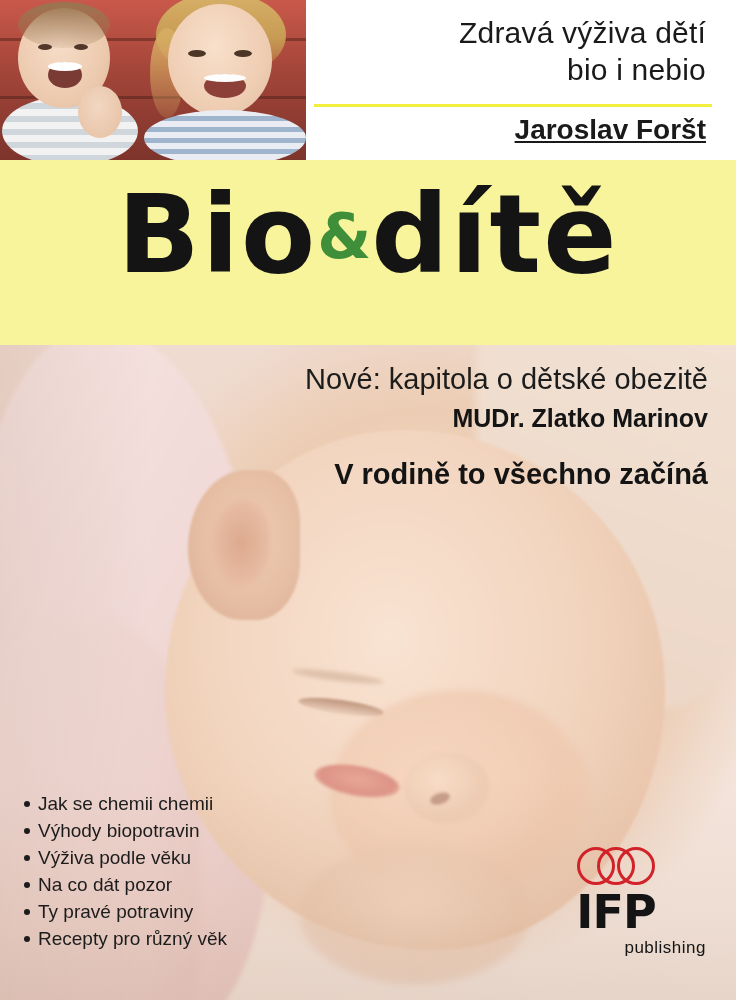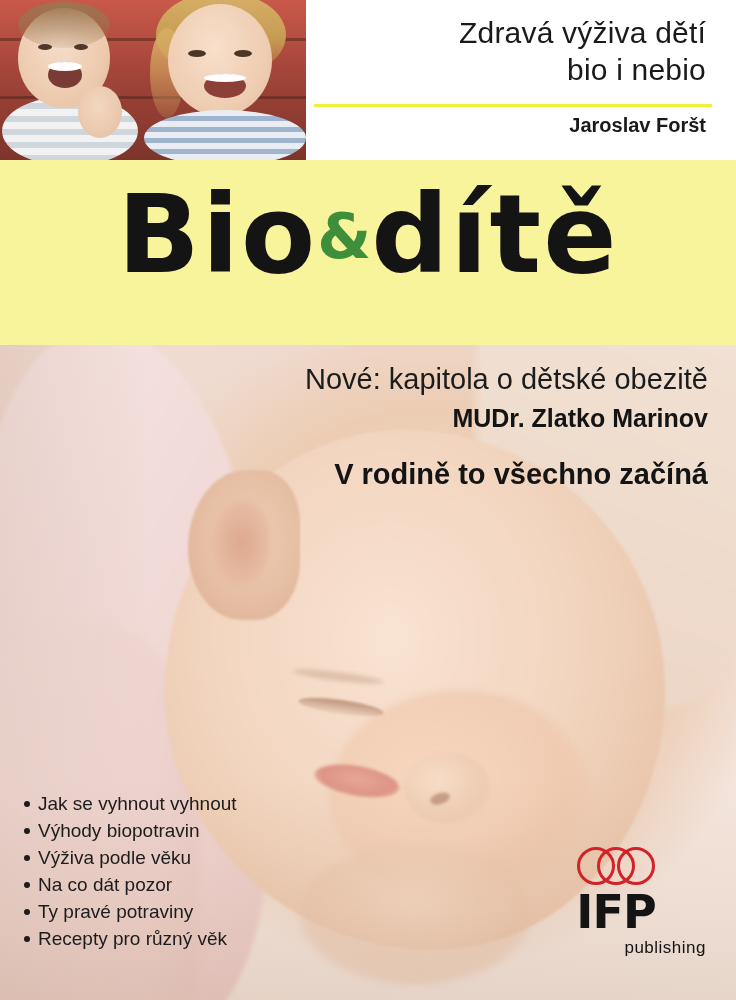--- a/index.html
+++ b/index.html
@@ -262,23 +262,24 @@
   }
   .header-rule {
     position: absolute;
     left: 8px; right: 24px; top: 104px;
     height: 3px;
     background: #f2ef3f;
   }
   .author {
     position: absolute;
     right: 30px; top: 114px;
-    font-size: 20px;
+    font-size: 28px;
     color: #1a1a1a;
     font-weight: 700;
+    text-decoration: underline;
   }
 
   
   .yellow-band {
     position: absolute;
     left: 0; top: 160px;
     width: 736px; height: 185px;
     background: #f7f49b;
   }
   .bio-dite {
@@ -459,21 +460,21 @@
     <span>Bio</span><span class="amp">&amp;</span><span>dítě</span>
   </div>
 
   <div class="sub-block">
     <div class="sub-new">Nové: kapitola o dětské obezitě</div>
     <div class="sub-doc">MUDr. Zlatko Marinov</div>
     <div class="sub-family">V rodině to všechno začíná</div>
   </div>
 
   <div class="bullets">
-    <div class="b-item"><span class="dot"></span><span>Jak se vyhnout vyhnout</span></div>
+    <div class="b-item"><span class="dot"></span><span>Jak se chemii chemii</span></div>
     <div class="b-item"><span class="dot"></span><span>Výhody biopotravin</span></div>
     <div class="b-item"><span class="dot"></span><span>Výživa podle věku</span></div>
     <div class="b-item"><span class="dot"></span><span>Na co dát pozor</span></div>
     <div class="b-item"><span class="dot"></span><span>Ty pravé potraviny</span></div>
     <div class="b-item"><span class="dot"></span><span>Recepty pro různý věk</span></div>
   </div>
 
   <div class="logo">
     <div class="logo-row">
       <div class="logo-circles">

